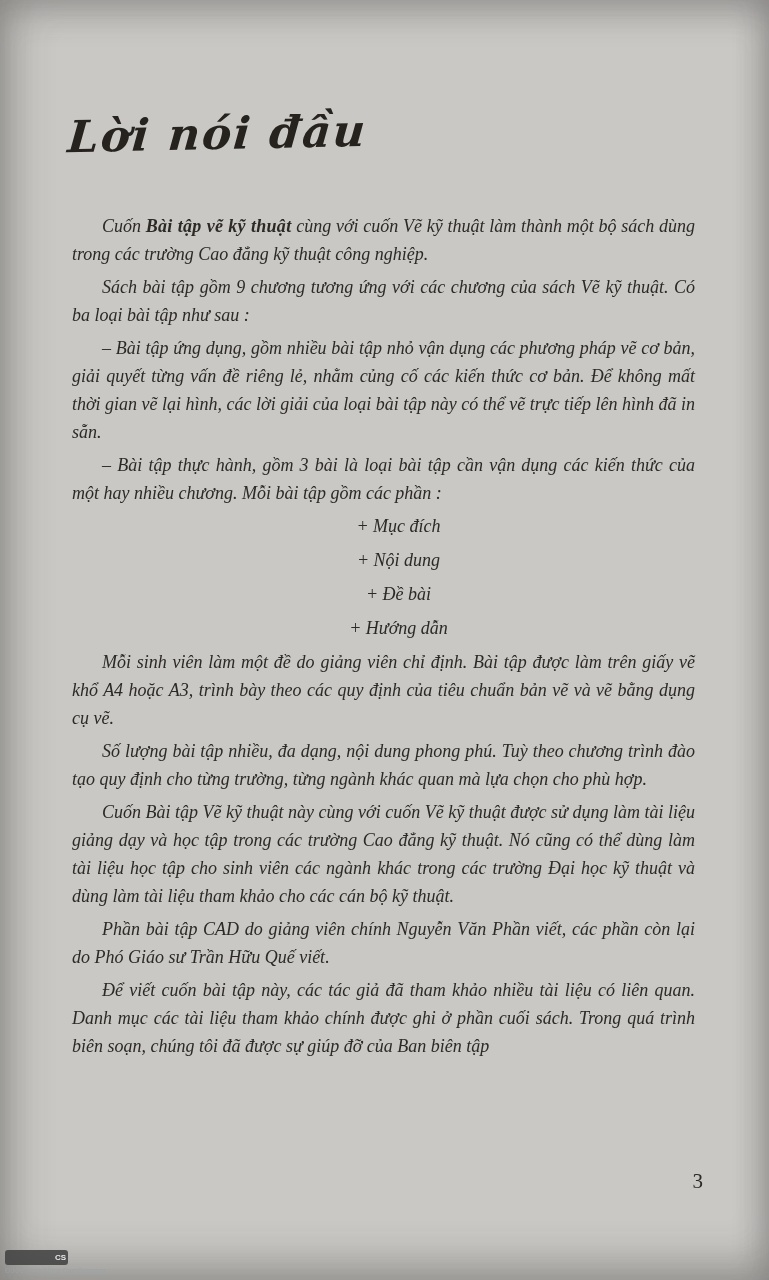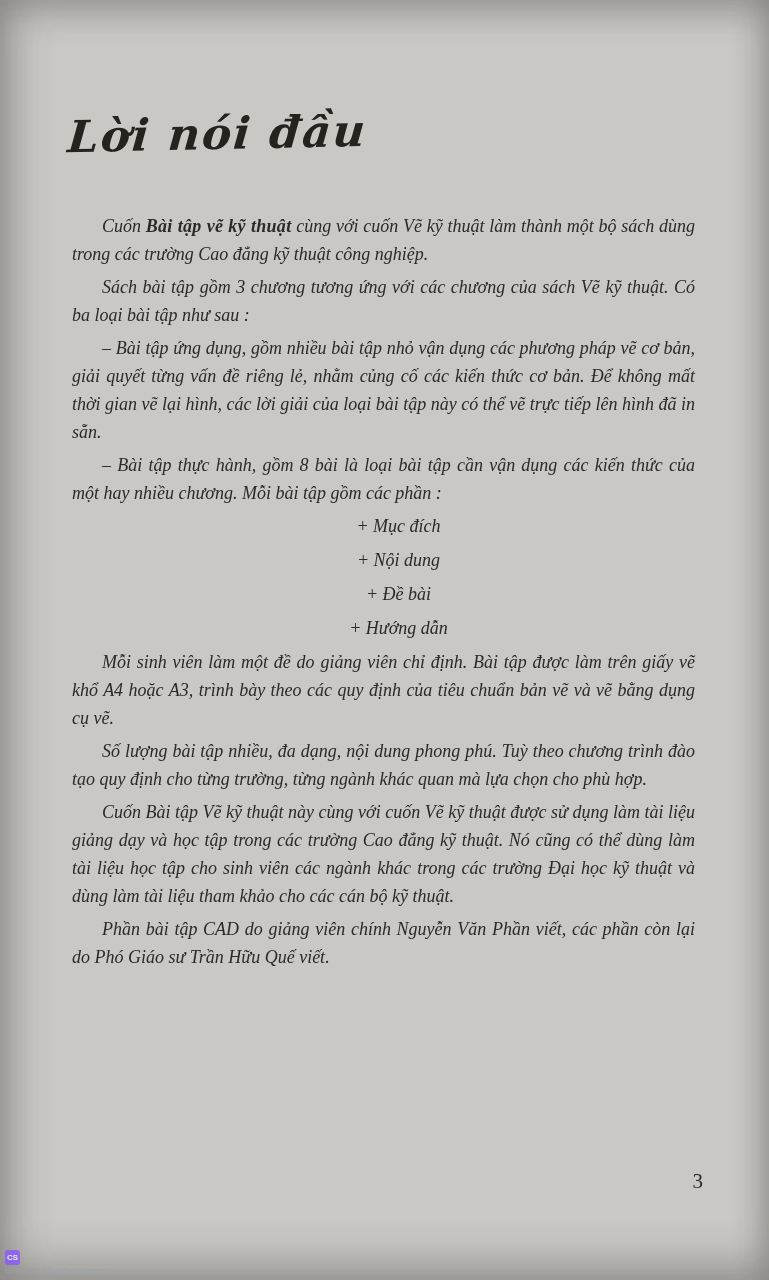--- a/index.html
+++ b/index.html
@@ -71,56 +71,58 @@
     display: flex;
     flex-direction: column;
     align-items: flex-start;
     gap: 2px;
     opacity: 0.85;
   }
   .wm-icon {
     width: 15px;
     height: 15px;
     border-radius: 3px;
-    background: #8b5cf6;
+    background: #404040;
     color: #f2f4f5;
     font-family: "Liberation Sans", sans-serif;
     font-weight: bold;
     font-size: 8px;
     line-height: 15px;
     text-align: center;
     display: inline-block;
+    padding-left: 48px;
   }
   .wm-text {
     font-family: "Liberation Sans", sans-serif;
     font-size: 7px;
     color: #9aa3a9;
     letter-spacing: 0.3px;
     white-space: nowrap;
   }
 </style>
 </head>
 <body>
 
 <div class="scan">
   <h1 class="title">Lời nói đầu</h1>
 
   <div class="content">
       <p class="para body"><span>Cuốn </span><b>Bài tập vẽ kỹ thuật</b><span> cùng với cuốn Vẽ kỹ thuật làm thành một bộ sách dùng trong các trường Cao đẳng kỹ thuật công nghiệp.</span></p>
-      <p class="para body"><span>Sách bài tập gồm 3 chương tương ứng với các chương của sách Vẽ kỹ thuật. Có ba loại bài tập như sau :</span></p>
+      <p class="para body"><span>Sách bài tập gồm 9 chương tương ứng với các chương của sách Vẽ kỹ thuật. Có ba loại bài tập như sau :</span></p>
       <p class="para body"><span>– Bài tập ứng dụng, gồm nhiều bài tập nhỏ vận dụng các phương pháp vẽ cơ bản, giải quyết từng vấn đề riêng lẻ, nhằm củng cố các kiến thức cơ bản. Để không mất thời gian vẽ lại hình, các lời giải của loại bài tập này có thể vẽ trực tiếp lên hình đã in sẵn.</span></p>
-      <p class="para body"><span>– Bài tập thực hành, gồm 8 bài là loại bài tập cần vận dụng các kiến thức của một hay nhiều chương. Mỗi bài tập gồm các phần :</span></p>
+      <p class="para body"><span>– Bài tập thực hành, gồm 3 bài là loại bài tập cần vận dụng các kiến thức của một hay nhiều chương. Mỗi bài tập gồm các phần :</span></p>
       <p class="para plus"><span>+ Mục đích</span></p>
       <p class="para plus"><span>+ Nội dung</span></p>
       <p class="para plus"><span>+ Đề bài</span></p>
       <p class="para plus"><span>+ Hướng dẫn</span></p>
       <p class="para body"><span>Mỗi sinh viên làm một đề do giảng viên chỉ định. Bài tập được làm trên giấy vẽ khổ A4 hoặc A3, trình bày theo các quy định của tiêu chuẩn bản vẽ và vẽ bằng dụng cụ vẽ.</span></p>
       <p class="para body"><span>Số lượng bài tập nhiều, đa dạng, nội dung phong phú. Tuỳ theo chương trình đào tạo quy định cho từng trường, từng ngành khác quan mà lựa chọn cho phù hợp.</span></p>
       <p class="para body"><span>Cuốn Bài tập Vẽ kỹ thuật này cùng với cuốn Vẽ kỹ thuật được sử dụng làm tài liệu giảng dạy và học tập trong các trường Cao đẳng kỹ thuật. Nó cũng có thể dùng làm tài liệu học tập cho sinh viên các ngành khác trong các trường Đại học kỹ thuật và dùng làm tài liệu tham khảo cho các cán bộ kỹ thuật.</span></p>
       <p class="para body"><span>Phần bài tập CAD do giảng viên chính Nguyễn Văn Phần viết, các phần còn lại  do Phó Giáo sư Trần Hữu Quế viết.</span></p>
+      <p class="para body"><span>Để viết cuốn bài tập này, các tác giả đã tham khảo nhiều tài liệu có liên quan. Danh mục các tài liệu tham khảo chính được ghi ở phần cuối sách. Trong quá trình biên soạn, chúng tôi đã được sự giúp đỡ của Ban biên tập</span></p>
     </div>
 
   <div class="page-number">3</div>
 
   <div class="watermark">
     <span class="wm-icon">CS</span>
     <span class="wm-text">Được quét bằng CamScanner</span>
   </div>
 </div>
 

